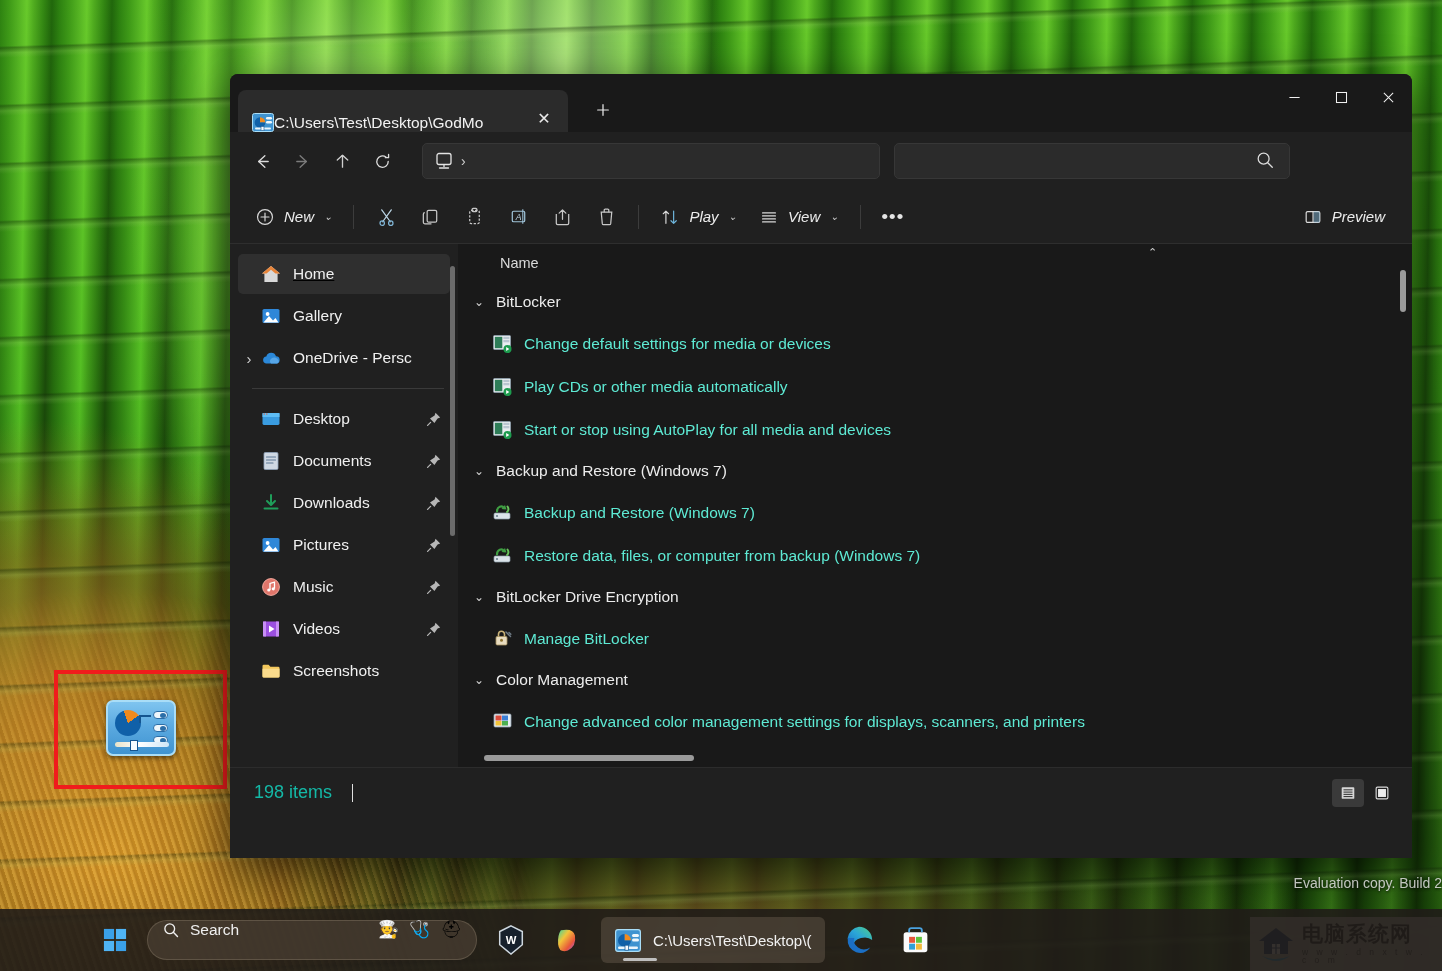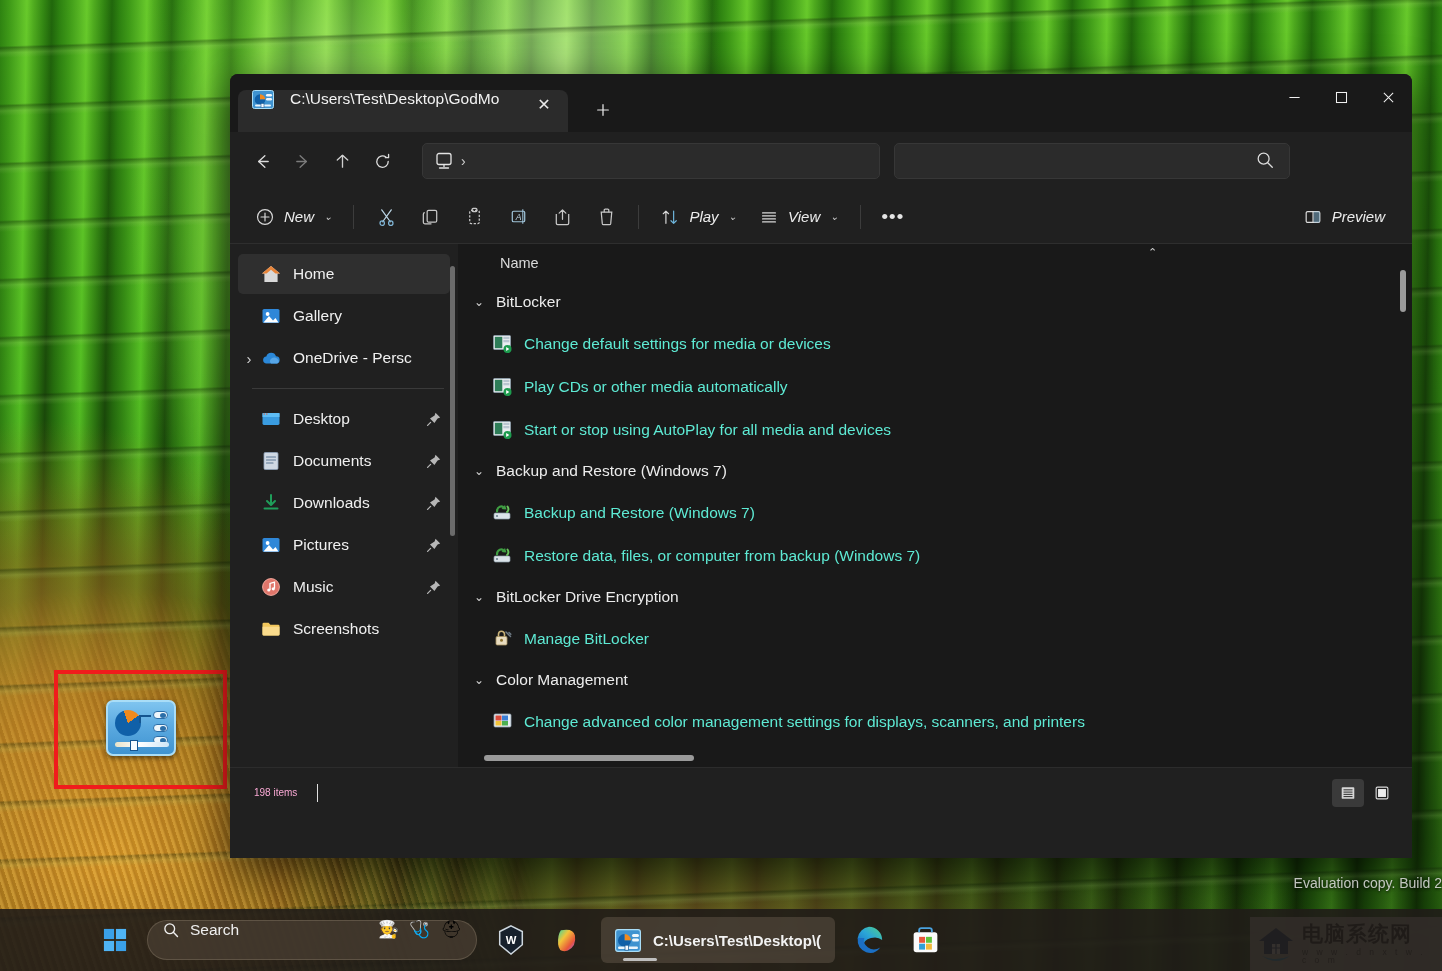--- a/index.html
+++ b/index.html
@@ -107,21 +107,21 @@
     box-shadow: 0 14px 46px rgba(0,0,0,0.62);
   }
 
   
   #titlebar {
     height: 58px; background: #191919; display: flex; align-items: flex-end;
     position: relative;
   }
   #tab-strip { display: flex; align-items: flex-end; padding-left: 8px; height: 100%; }
   #explorer-tab {
-    display: flex; align-items: flex-start; gap: 16px;
+    display: flex; align-items: flex-end; gap: 0;
     height: 42px; padding: 0 10px 0 14px; min-width: 330px;
     background: #2b2b2b; border-radius: 8px 8px 0 0;
   }
   #tab-app-icon { width: 22px; height: 19px; flex: 0 0 auto; position: relative; }
   #tab-title {
     flex: 1 1 auto; color: #f2f2f2; font-size: 15.5px; white-space: nowrap;
     overflow: hidden; text-overflow: clip;
   }
   #tab-close {
     width: 28px; height: 28px; border-radius: 4px; color: #e9e9e9; font-size: 16px;
@@ -187,21 +187,21 @@
   #explorer-body { display: flex; height: 523px; background: #191919; }
 
   #sidebar {
     width: 228px; flex: 0 0 228px; background: #202020; padding-top: 8px;
     position: relative; overflow: hidden;
   }
   .nav-row {
     display: flex; align-items: center; height: 40px; margin: 2px 8px;
     border-radius: 5px; padding-right: 8px; position: relative;
   }
-  .nav-row.selected { background: #2f2f2f; }
+  .nav-row.selected { background: #2f2f2f; text-decoration: underline; }
   .nav-expander {
     width: 22px; flex: 0 0 22px; display: flex; align-items: center; justify-content: center;
     color: #d4d4d4; font-size: 12px;
   }
   .nav-icon { width: 22px; height: 22px; flex: 0 0 22px; margin-right: 11px; position: relative; }
   .nav-label {
     color: #f0f0f0; font-size: 15.5px; white-space: nowrap; overflow: hidden;
     flex: 1 1 auto;
   }
   .pin-icon { width: 16px; height: 16px; flex: 0 0 16px; color: #b6b6b6; }
@@ -237,21 +237,21 @@
   #content-hscrollbar {
     position: absolute; left: 26px; bottom: 6px; width: 210px; height: 6px;
     background: #9a9a9a; border-radius: 3px;
   }
 
   
   #status-bar {
     height: 50px; background: #202020; display: flex; align-items: center;
     padding: 0 14px 0 24px; border-top: 1px solid #2c2c2c;
   }
-  #status-count { color: #f9a8d4; font-size: 10px; }
+  #status-count { color: #14b8a6; font-size: 18px; }
   #status-sep { width: 1px; height: 18px; background: #e0e0e0; margin-left: 20px; }
   #view-toggles { margin-left: auto; display: flex; gap: 2px; }
   .view-toggle {
     width: 32px; height: 28px; border-radius: 4px;
     display: flex; align-items: center; justify-content: center;
   }
   .view-toggle.active { background: #3a3a3a; }
 
   
   #taskbar {
@@ -264,21 +264,21 @@
     width: 330px; height: 40px; border-radius: 20px;
     background: rgba(72,62,50,0.75); border: 1px solid rgba(150,135,115,0.35);
     display: flex; align-items: flex-start; padding: 0 14px; gap: 10px;
   }
   #tb-search-text { color: #efefef; font-size: 15.5px; flex: 1 1 auto; }
   .tb-emoji { font-size: 17px; line-height: 1; }
   .tb-icon-btn { width: 44px; height: 44px; display: flex; align-items: center; justify-content: center; border-radius: 5px; }
   #taskbar-active-app {
     display: flex; align-items: center; gap: 12px; height: 46px; padding: 0 14px;
     border-radius: 6px; background: rgba(92,82,70,0.55); position: relative;
-    max-width: 272px; overflow: hidden; font-weight: bold;
+    max-width: 272px; overflow: hidden;
   }
   #tb-app-label { color: #f2f2f2; font-size: 15px; white-space: nowrap; }
   #tb-active-underline {
     position: absolute; left: 22px; bottom: 2px; width: 34px; height: 3px;
     background: #bfbfbf; border-radius: 2px;
   }
 </style>
 </head>
 <body>
 
@@ -593,20 +593,38 @@
           </span>
           <span class="nav-label">Music</span>
           <span class="pin-icon">
             <svg viewBox="0 0 16 16" width="16" height="16">
                 <path d="M9.5 1.8 L14.2 6.5 L11.6 7.4 L8.4 12 L4 7.6 L8.6 4.4 Z" fill="#b6b6b6"></path>
                 <path d="M4.6 11.4 L1.6 14.4" stroke="#b6b6b6" stroke-width="1.3" stroke-linecap="round"></path>
               </svg>
           </span>
         </div>
 
+        <div class="nav-row">
+          <span class="nav-expander"></span>
+          <span class="nav-icon">
+            <svg viewBox="0 0 22 22" width="22" height="22">
+              <rect x="3" y="3.5" width="16" height="15" rx="1.4" fill="#9b4fe0"></rect>
+              <rect x="3" y="3.5" width="3" height="15" fill="#c78ef5"></rect>
+              <rect x="16" y="3.5" width="3" height="15" fill="#c78ef5"></rect>
+              <path d="M9 7.5 L14.5 11 L9 14.5 Z" fill="#ffffff"></path>
+            </svg>
+          </span>
+          <span class="nav-label">Videos</span>
+          <span class="pin-icon">
+            <svg viewBox="0 0 16 16" width="16" height="16">
+                <path d="M9.5 1.8 L14.2 6.5 L11.6 7.4 L8.4 12 L4 7.6 L8.6 4.4 Z" fill="#b6b6b6"></path>
+                <path d="M4.6 11.4 L1.6 14.4" stroke="#b6b6b6" stroke-width="1.3" stroke-linecap="round"></path>
+              </svg>
+          </span>
+        </div>
 
         <div class="nav-row">
           <span class="nav-expander"></span>
           <span class="nav-icon">
             <svg viewBox="0 0 22 22" width="22" height="22">
               <path d="M2.5 6 A1.3 1.3 0 0 1 3.8 4.7 H8.6 L10.4 6.8 H18.2 A1.3 1.3 0 0 1 19.5 8.1 V16.3 A1.3 1.3 0 0 1 18.2 17.6 H3.8 A1.3 1.3 0 0 1 2.5 16.3 Z" fill="#f2c75c"></path>
               <path d="M2.5 8.8 H19.5 V16.3 A1.3 1.3 0 0 1 18.2 17.6 H3.8 A1.3 1.3 0 0 1 2.5 16.3 Z" fill="#fadb8c"></path>
             </svg>
           </span>
           <span class="nav-label">Screenshots</span>

